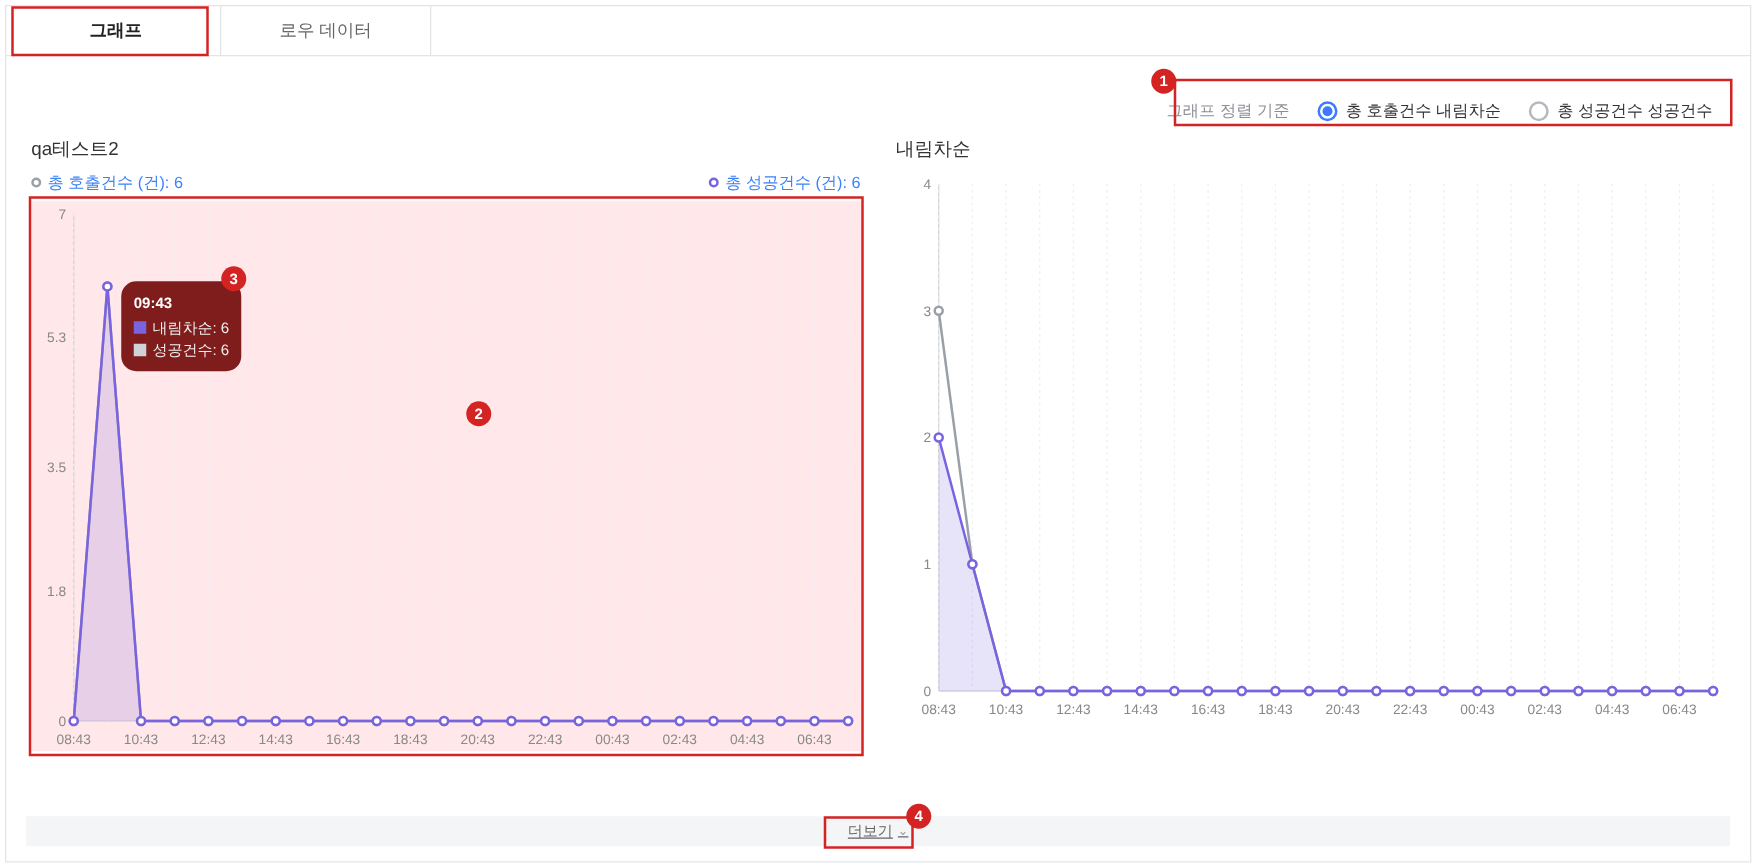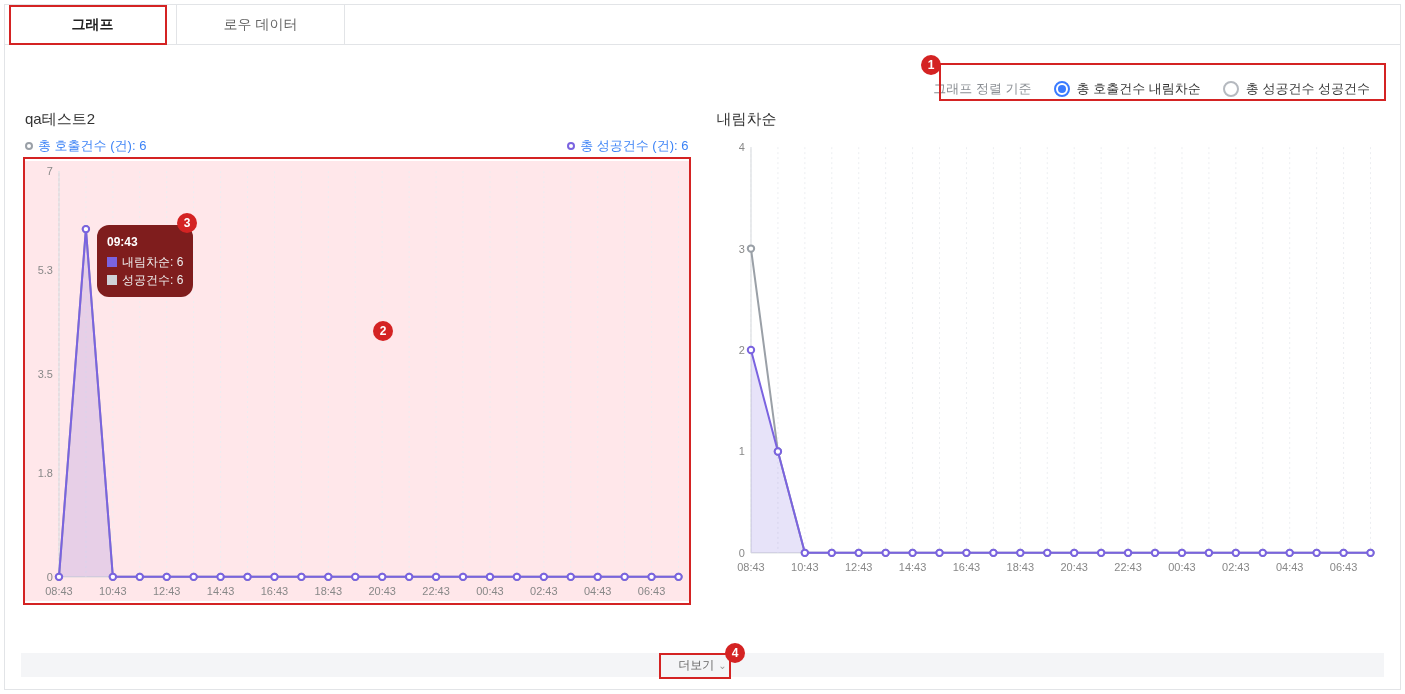--- a/index.html
+++ b/index.html
@@ -161,20 +161,21 @@
     left:16px; right:16px; bottom:12px;
     height:24px;
     background:#f4f5f7;
     display:flex; align-items:center; justify-content:center;
   }
   .more-btn {
     font-size:12px; color:#666;
     display:flex; align-items:center; gap:4px;
     padding: 2px 10px;
     cursor:pointer;
+    text-decoration:underline;
   }
   .more-highlight { position:absolute; border:2px solid var(--red); pointer-events:none;}
   .chev { font-size:10px; color:#999; }
 </style>
 </head>
 <body>
 
 <div class="outer">
 
   <div class="tabs">

